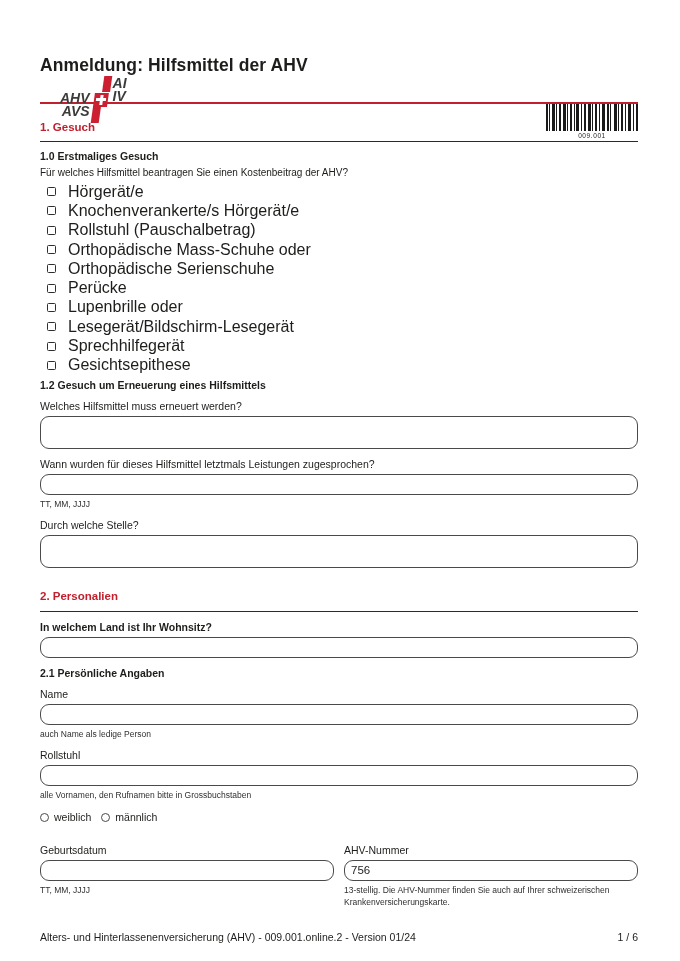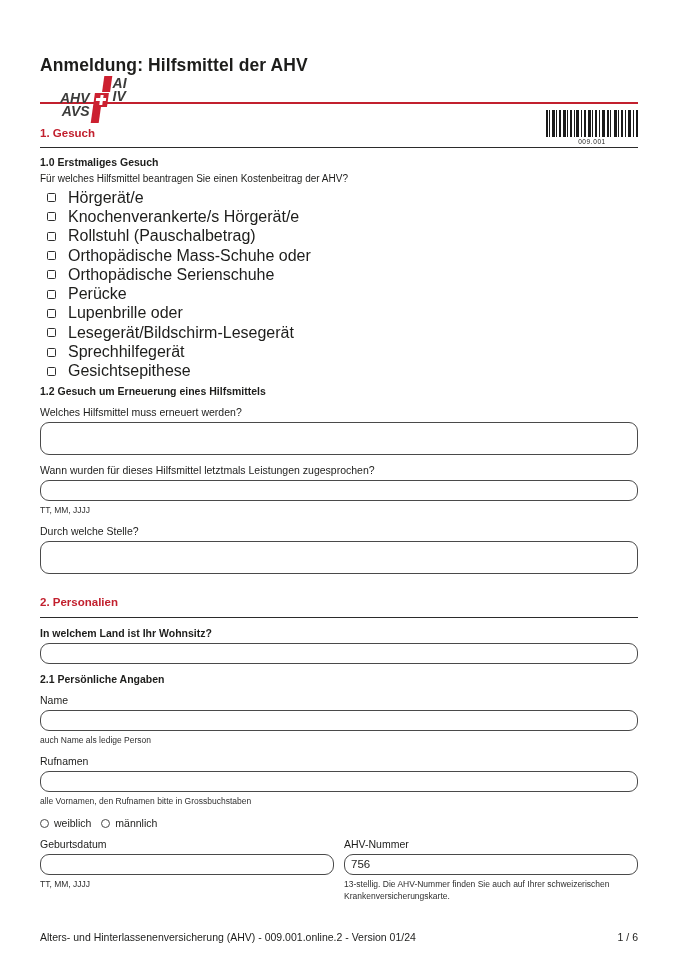--- a/index.html
+++ b/index.html
@@ -19,21 +19,21 @@
   .logo-mark .seg { position:absolute; background:#cc2030; }
   .logo-mark .seg.top { right:3px; top:0; width:8px; height:16px; }
   .logo-mark .seg.bottom { left:3px; bottom:0; width:8px; height:16px; }
   .logo-mark .seg.mid { left:3px; top:16.5px; width:14px; height:14px; }
   .logo-mark .seg.mid::before { content:""; position:absolute; left:50%; top:2px; width:3px; height:10px; margin-left:-1.5px; background:#fff; }
   .logo-mark .seg.mid::after { content:""; position:absolute; top:50%; left:2px; height:3px; width:10px; margin-top:-1.5px; background:#fff; }
 
   .red-rule { height:2px; background:#c2202e; margin-top:10px; }
 
   
-  .sec1-row { display:flex; justify-content:space-between; align-items:flex-end; border-bottom:1px solid #2b2b2b; padding-top:6px; }
+  .sec1-row { display:flex; justify-content:space-between; align-items:flex-end; border-bottom:1px solid #2b2b2b; }
   .sec-title { font-size:11.5px; font-weight:bold; color:#c2202e; margin-bottom:8px; }
   .barcode-wrap { display:flex; flex-direction:column; align-items:center; margin-bottom:2px; }
   .barcode-wrap svg { display:block; }
   .barcode-label { font-size:6.5px; color:#1d1d1b; letter-spacing:0.6px; margin-top:1px; }
   .sec2-row { border-bottom:1px solid #2b2b2b; margin-top:22px; }
   .sec2-row .sec-title { margin-bottom:9px; }
 
   .subhead { font-size:10.5px; font-weight:bold; color:#1d1d1b; }
   .mt8 { margin-top:8px; } .mt5 { margin-top:5px; } .mt4 { margin-top:4px; }
   .mt7 { margin-top:7px; } .mt9 { margin-top:9px; }
@@ -53,21 +53,21 @@
   .hint { font-size:8.5px; color:#2f2f2f; margin-top:3px; line-height:12px; }
 
   .radio-row { display:flex; align-items:center; margin-top:10px; height:13px; }
   .radio { width:9px; height:9px; border:1.2px solid #4a4a4a; border-radius:50%; background:#fff; flex:0 0 auto; cursor:pointer; }
   .radio-label { font-size:10.5px; color:#1d1d1b; margin-left:5px; }
   .radio-group + .radio-group { margin-left:10px; }
   .radio-group { display:flex; align-items:center; }
 
   .two-col { display:flex; gap:10px; margin-top:8px; }
   .two-col .col { flex:1; min-width:0; }
-  .two-col .flabel { margin-top:0; }
+  .two-col .flabel { margin-top:12px; }
 
   .footer { position:absolute; left:40px; width:598px; top:931px; display:flex; justify-content:space-between; font-size:10.5px; color:#1d1d1b; }
 </style>
 </head>
 <body>
 
 <div class="page">
   <div class="content">
 
     <div class="header">
@@ -203,21 +203,21 @@
 
     <div class="subhead mt9">2.1 Persönliche Angaben</div>
 
     <div>
       <div class="flabel mt7">Name</div>
       <input class="tinput" value="" style="">
       <div class="hint">auch Name als ledige Person</div>
     </div>
 
     <div>
-      <div class="flabel mt7">Rufnamen</div>
+      <div class="flabel mt7">Rollstuhl</div>
       <input class="tinput" value="" style="">
       <div class="hint">alle Vornamen, den Rufnamen bitte in Grossbuchstaben</div>
     </div>
 
     <div class="radio-row">
       <span class="radio-group">
         <span class="radio"></span>
         <span class="radio-label">weiblich</span>
       </span>
       <span class="radio-group">

